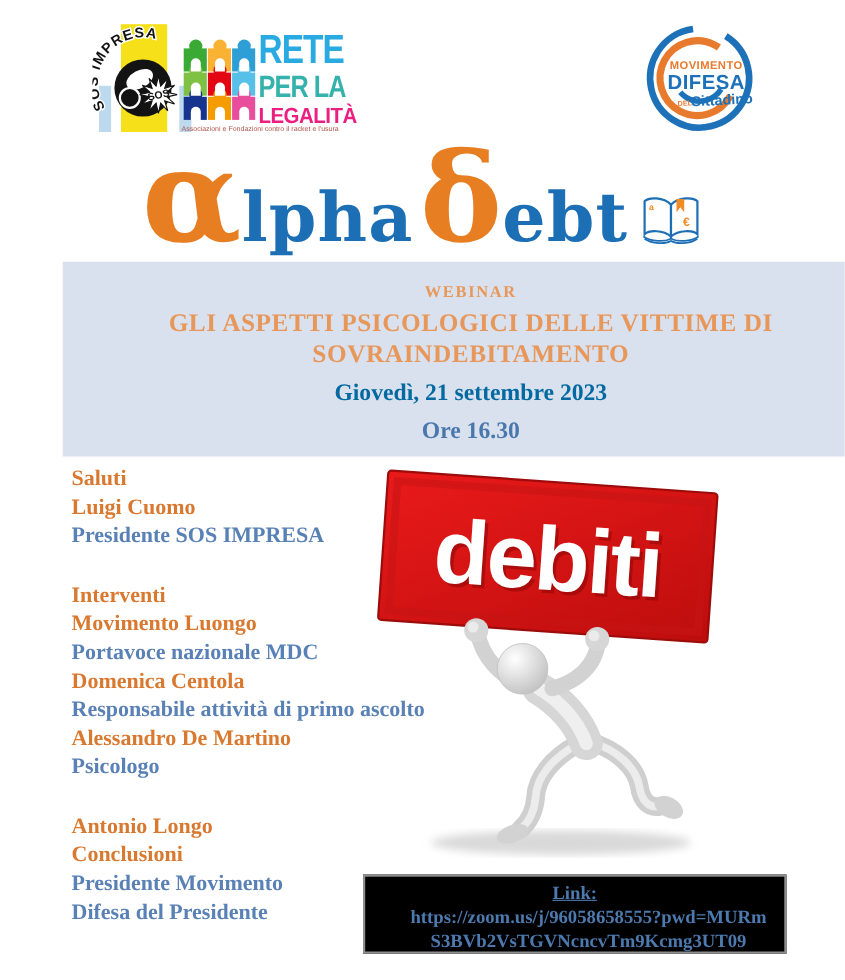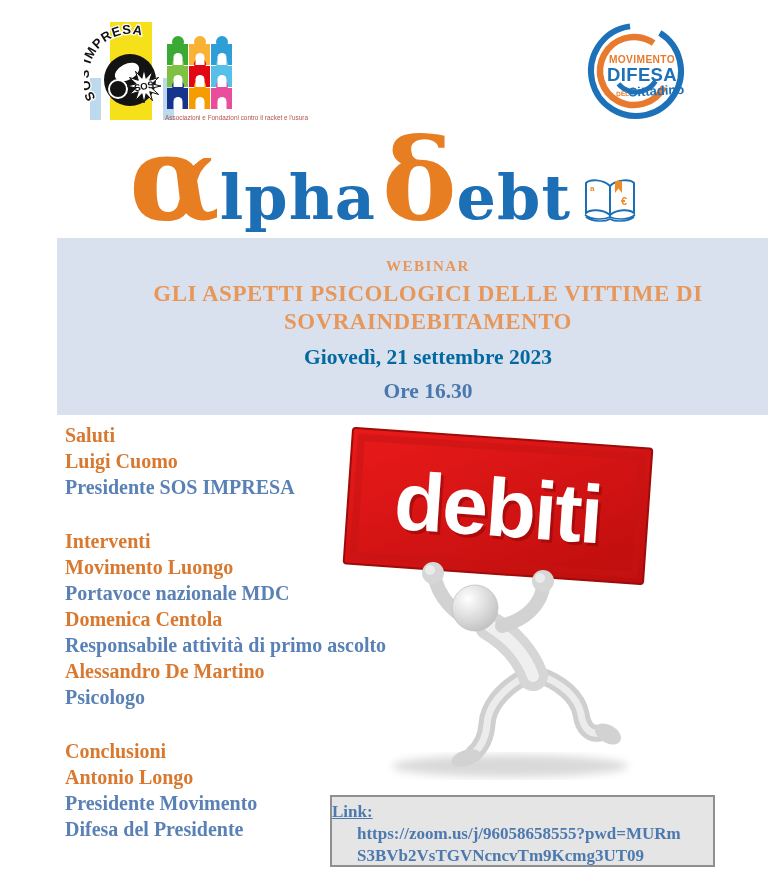--- a/index.html
+++ b/index.html
@@ -54,22 +54,22 @@
   .program{position:absolute;left:65px;top:422px;width:400px;z-index:2;}
   .prog-line{font-size:20px;font-weight:bold;line-height:26px;white-space:nowrap;}
   .prog-line[data-color="orange"]{color:#d9782f;}
   .prog-line[data-color="blue"]{color:#5981b5;}
   .prog-section + .prog-section{margin-top:28px;}
 
   
   .debiti{position:absolute;left:330px;top:418px;width:390px;height:372px;z-index:1;}
 
   
-  .linkbox{position:absolute;left:330px;top:795px;width:385px;height:72px;background:#e5e5e5;
-           border:2px solid #8f8f8f;box-sizing:border-box;text-align:left;padding-top:4px;}
+  .linkbox{position:absolute;left:330px;top:795px;width:385px;height:72px;background:#000000;
+           border:2px solid #8f8f8f;box-sizing:border-box;text-align:center;padding-top:4px;}
   .link-label{font-size:17px;font-weight:bold;color:#4c79ae;text-decoration:underline;line-height:22px;}
   .link-url{font-size:17px;font-weight:bold;color:#4c79ae;line-height:22px;white-space:nowrap;padding-left:25px;}
 </style>
 </head>
 <body>
 
 <div class="page">
 
   <div class="sos-logo">
     <div class="sos-band"></div>
@@ -95,20 +95,25 @@
       <div class="pp" style="--c:#3aaa35"></div>
       <div class="pp" style="--c:#f9b233"></div>
       <div class="pp" style="--c:#2d9fd6"></div>
       <div class="pp" style="--c:#7ec143"></div>
       <div class="pp" style="--c:#e30613"></div>
       <div class="pp" style="--c:#56c0e8"></div>
       <div class="pp" style="--c:#16338e"></div>
       <div class="pp" style="--c:#f59c00"></div>
       <div class="pp" style="--c:#e84e9b"></div>
     </div>
+    <div class="rete-text">
+      <div class="rete-l1">RETE</div>
+      <div class="rete-l2">PER LA</div>
+      <div class="rete-l3">LEGALITÀ</div>
+    </div>
     <div class="rete-sub">Associazioni e Fondazioni contro il racket e l'usura</div>
   </div>
 
   <div class="mdc-logo">
     <svg width="122" height="104" viewBox="0 0 122 104">
       <circle cx="60" cy="51" r="45" fill="none" stroke="#1d71b8" stroke-width="6" pathLength="100" stroke-dasharray="89 11" transform="rotate(-58 60 51)"></circle>
       <circle cx="58" cy="51" r="34" fill="none" stroke="#e87a2e" stroke-width="6.5" pathLength="100" stroke-dasharray="77 23" transform="rotate(28 58 51)"></circle>
       <circle cx="60" cy="49" r="23" fill="none" stroke="#1d71b8" stroke-width="5" pathLength="100" stroke-dasharray="30 70" transform="rotate(32 60 49)"></circle>
       <text x="66" y="43" font-size="10.2" font-weight="bold" fill="#e87a2e" text-anchor="middle" letter-spacing="0.4" font-family="Liberation Sans, sans-serif">MOVIMENTO</text>
       <text x="66" y="61" font-size="18.5" font-weight="bold" fill="#1d71b8" text-anchor="middle" letter-spacing="0.4" font-family="Liberation Sans, sans-serif">DIFESA</text>
@@ -155,22 +160,22 @@
     <div class="prog-section">
       <div class="prog-line" data-color="orange">Interventi</div>
       <div class="prog-line" data-color="orange">Movimento Luongo</div>
       <div class="prog-line" data-color="blue">Portavoce nazionale MDC</div>
       <div class="prog-line" data-color="orange">Domenica Centola</div>
       <div class="prog-line" data-color="blue">Responsabile attività di primo ascolto</div>
       <div class="prog-line" data-color="orange">Alessandro De Martino</div>
       <div class="prog-line" data-color="blue">Psicologo</div>
     </div>
     <div class="prog-section">
+      <div class="prog-line" data-color="orange">Antonio Longo</div>
       <div class="prog-line" data-color="orange">Conclusioni</div>
-      <div class="prog-line" data-color="orange">Antonio Longo</div>
       <div class="prog-line" data-color="blue">Presidente Movimento</div>
       <div class="prog-line" data-color="blue">Difesa del Presidente</div>
     </div>
   </div>
 
   <div class="debiti">
     <svg width="390" height="372" viewBox="0 0 390 372">
       <defs>
         <linearGradient id="redGrad" x1="0" y1="0" x2="1" y2="1">
           <stop offset="0" stop-color="#ea1a1a"></stop>

